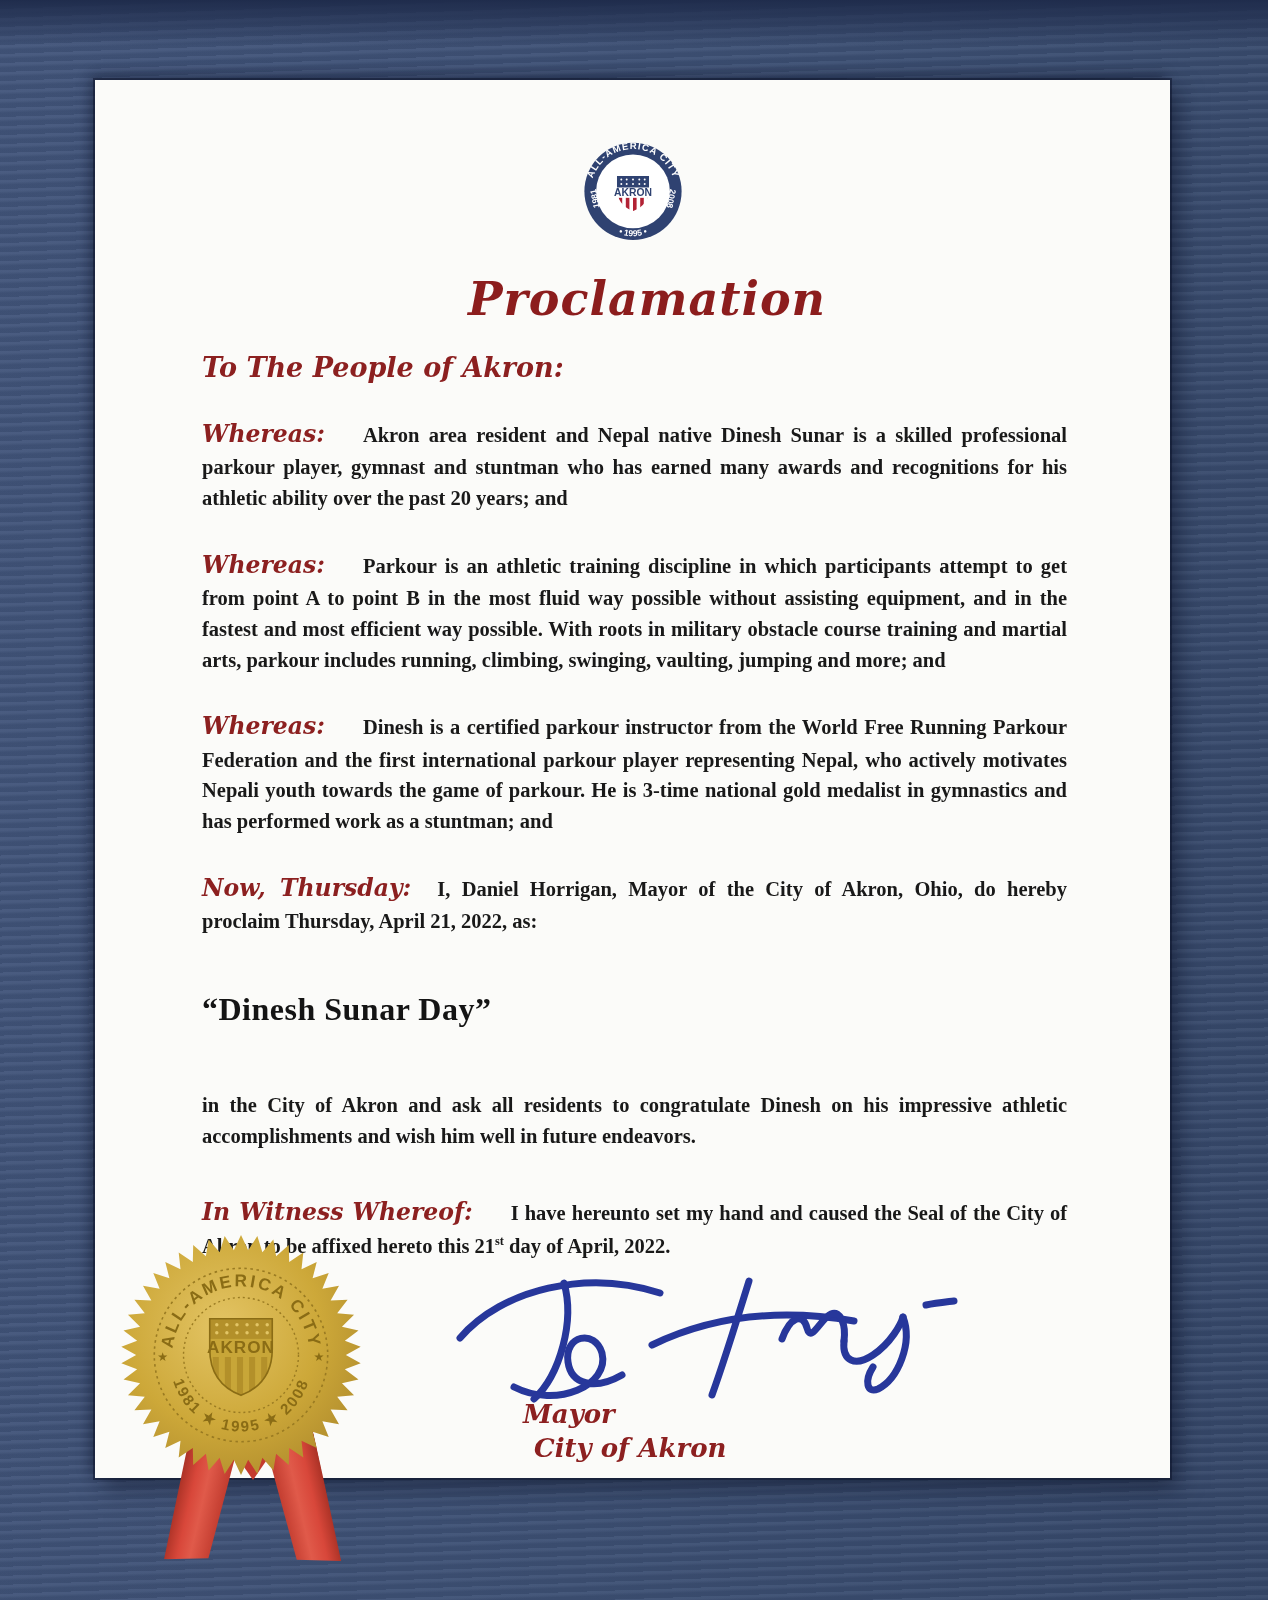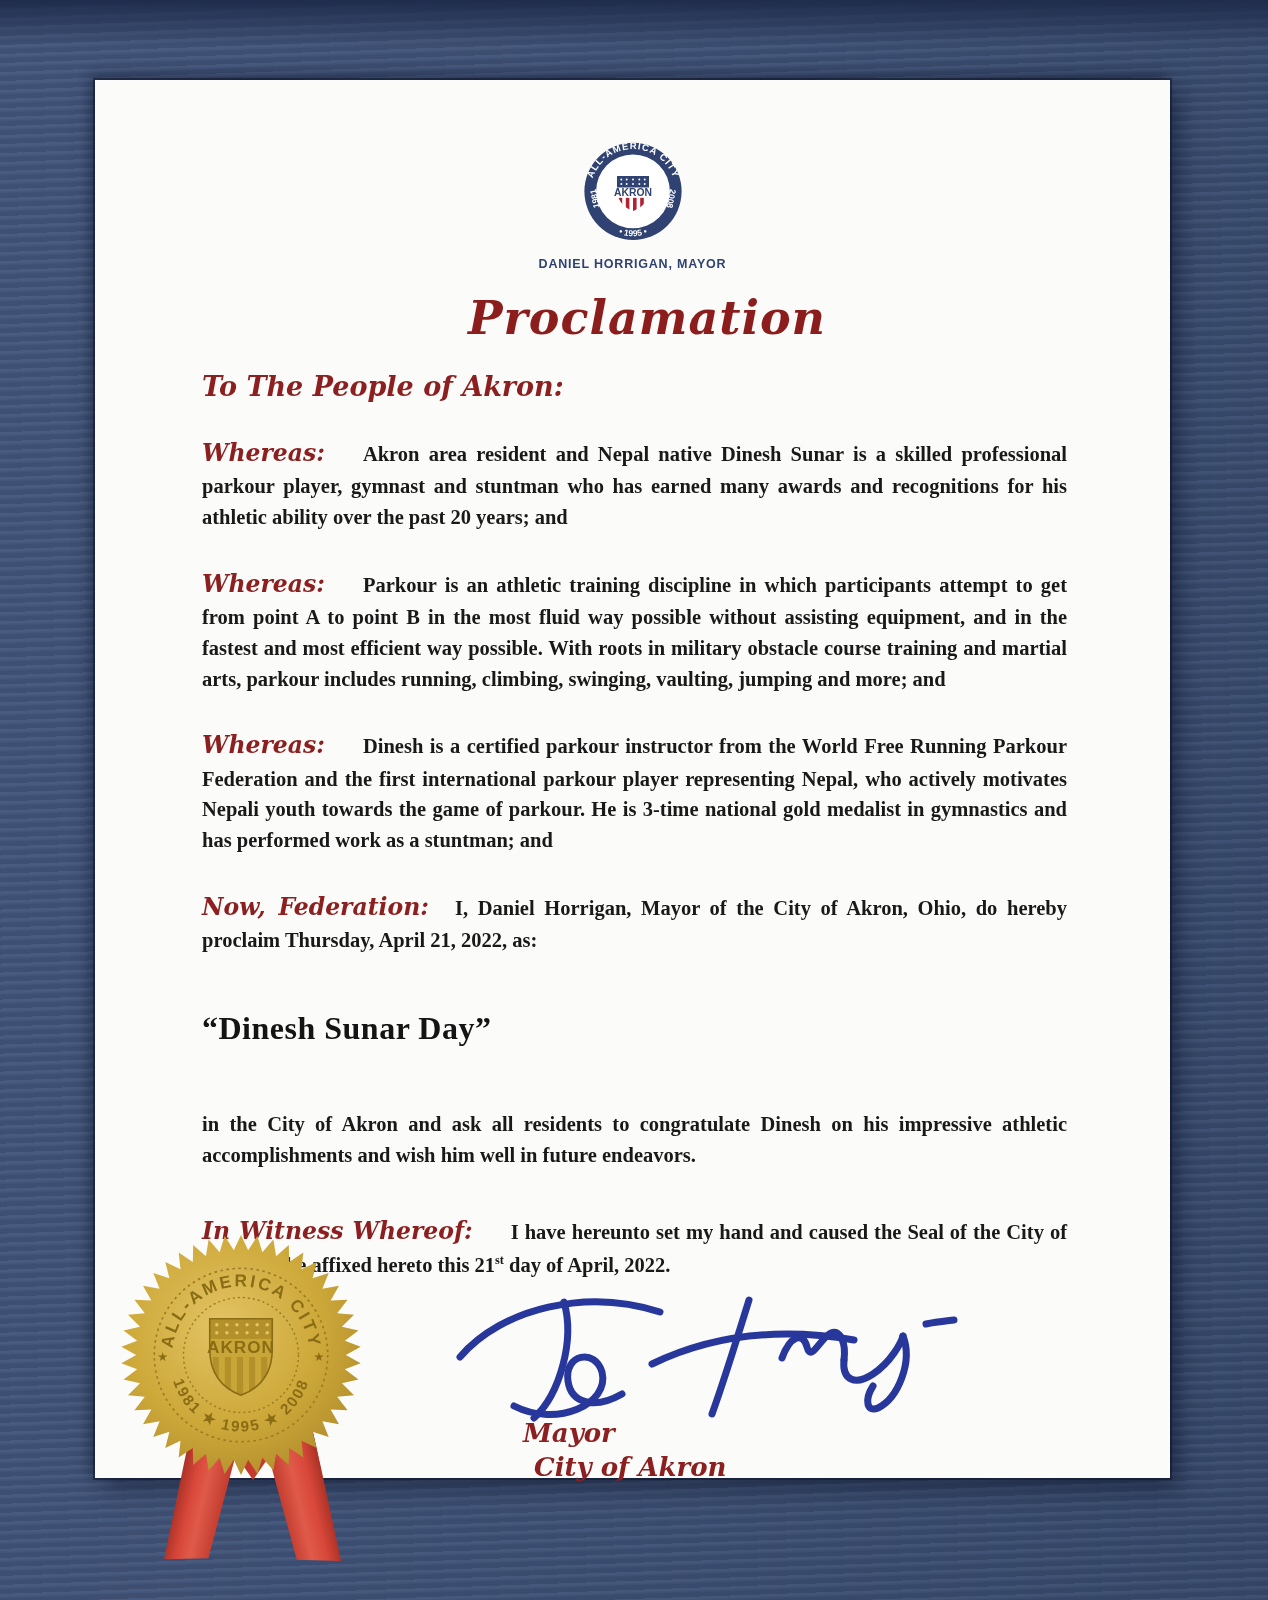--- a/index.html
+++ b/index.html
@@ -136,36 +136,35 @@
             <rect x="44" y="64" width="4" height="18"></rect>
             <rect x="52" y="64" width="4" height="18"></rect>
             <rect x="60" y="64" width="4" height="18"></rect>
             <rect x="68" y="64" width="4" height="18"></rect>
             <rect x="76" y="64" width="4" height="18"></rect>
           </g>
           <rect x="42" y="53" width="36" height="11" fill="#ffffff"></rect>
         </g>
         <text x="60" y="62.5" text-anchor="middle" font-family="Liberation Sans, sans-serif" font-size="11.5" font-weight="bold" fill="#2f4271">AKRON</text>
       </svg>
-      <div class="emblem-caption">DANIEL HORRIGAN, MAYOR</div>
     </div>
 
     <div class="doc-title">Proclamation</div>
 
     <div class="content">
       <div class="salutation">To The People of Akron:</div>
 
       <p class="para"><span class="plabel">Whereas:</span><span>Akron area resident and Nepal native Dinesh Sunar is a skilled professional parkour player, gymnast and stuntman who has earned many awards and recognitions for his athletic ability over the past 20 years; and</span></p>
 
       <p class="para"><span class="plabel">Whereas:</span><span>Parkour is an athletic training discipline in which participants attempt to get from point A to point B in the most fluid way possible without assisting equipment, and in the fastest and most efficient way possible.  With roots in military obstacle course training and martial arts, parkour includes running, climbing, swinging, vaulting, jumping and more; and</span></p>
 
       <p class="para"><span class="plabel">Whereas:</span><span>Dinesh is a certified parkour instructor from the World Free Running Parkour Federation and the first international parkour player representing Nepal, who actively motivates Nepali youth towards the game of parkour.  He is 3-time national gold medalist in gymnastics and has performed work as a stuntman; and</span></p>
 
 
-      <p class="para"><span class="plabel tight">Now, Federation:</span><span>I, Daniel Horrigan, Mayor of the City of Akron, Ohio, do hereby proclaim Thursday, April 21, 2022, as:</span></p>
+      <p class="para"><span class="plabel tight">Now, Thursday:</span><span>I, Daniel Horrigan, Mayor of the City of Akron, Ohio, do hereby proclaim Thursday, April 21, 2022, as:</span></p>
 
       <div class="day-title">“Dinesh Sunar Day”</div>
 
       <p class="para continuation">in the City of Akron and ask all residents to congratulate Dinesh on his impressive athletic accomplishments and wish him well in future endeavors.</p>
 
       <p class="para witness"><span class="plabel">In Witness Whereof:</span><span>I have hereunto set my hand and caused the Seal of the City of Akron to be affixed hereto this 21</span><sup>st</sup><span> day of April, 2022.</span></p>
 
       <div class="sig-block">
         <svg class="sig-svg" viewBox="0 0 510 150">
           <g fill="none" stroke="#27379b" stroke-width="7" stroke-linecap="round">

